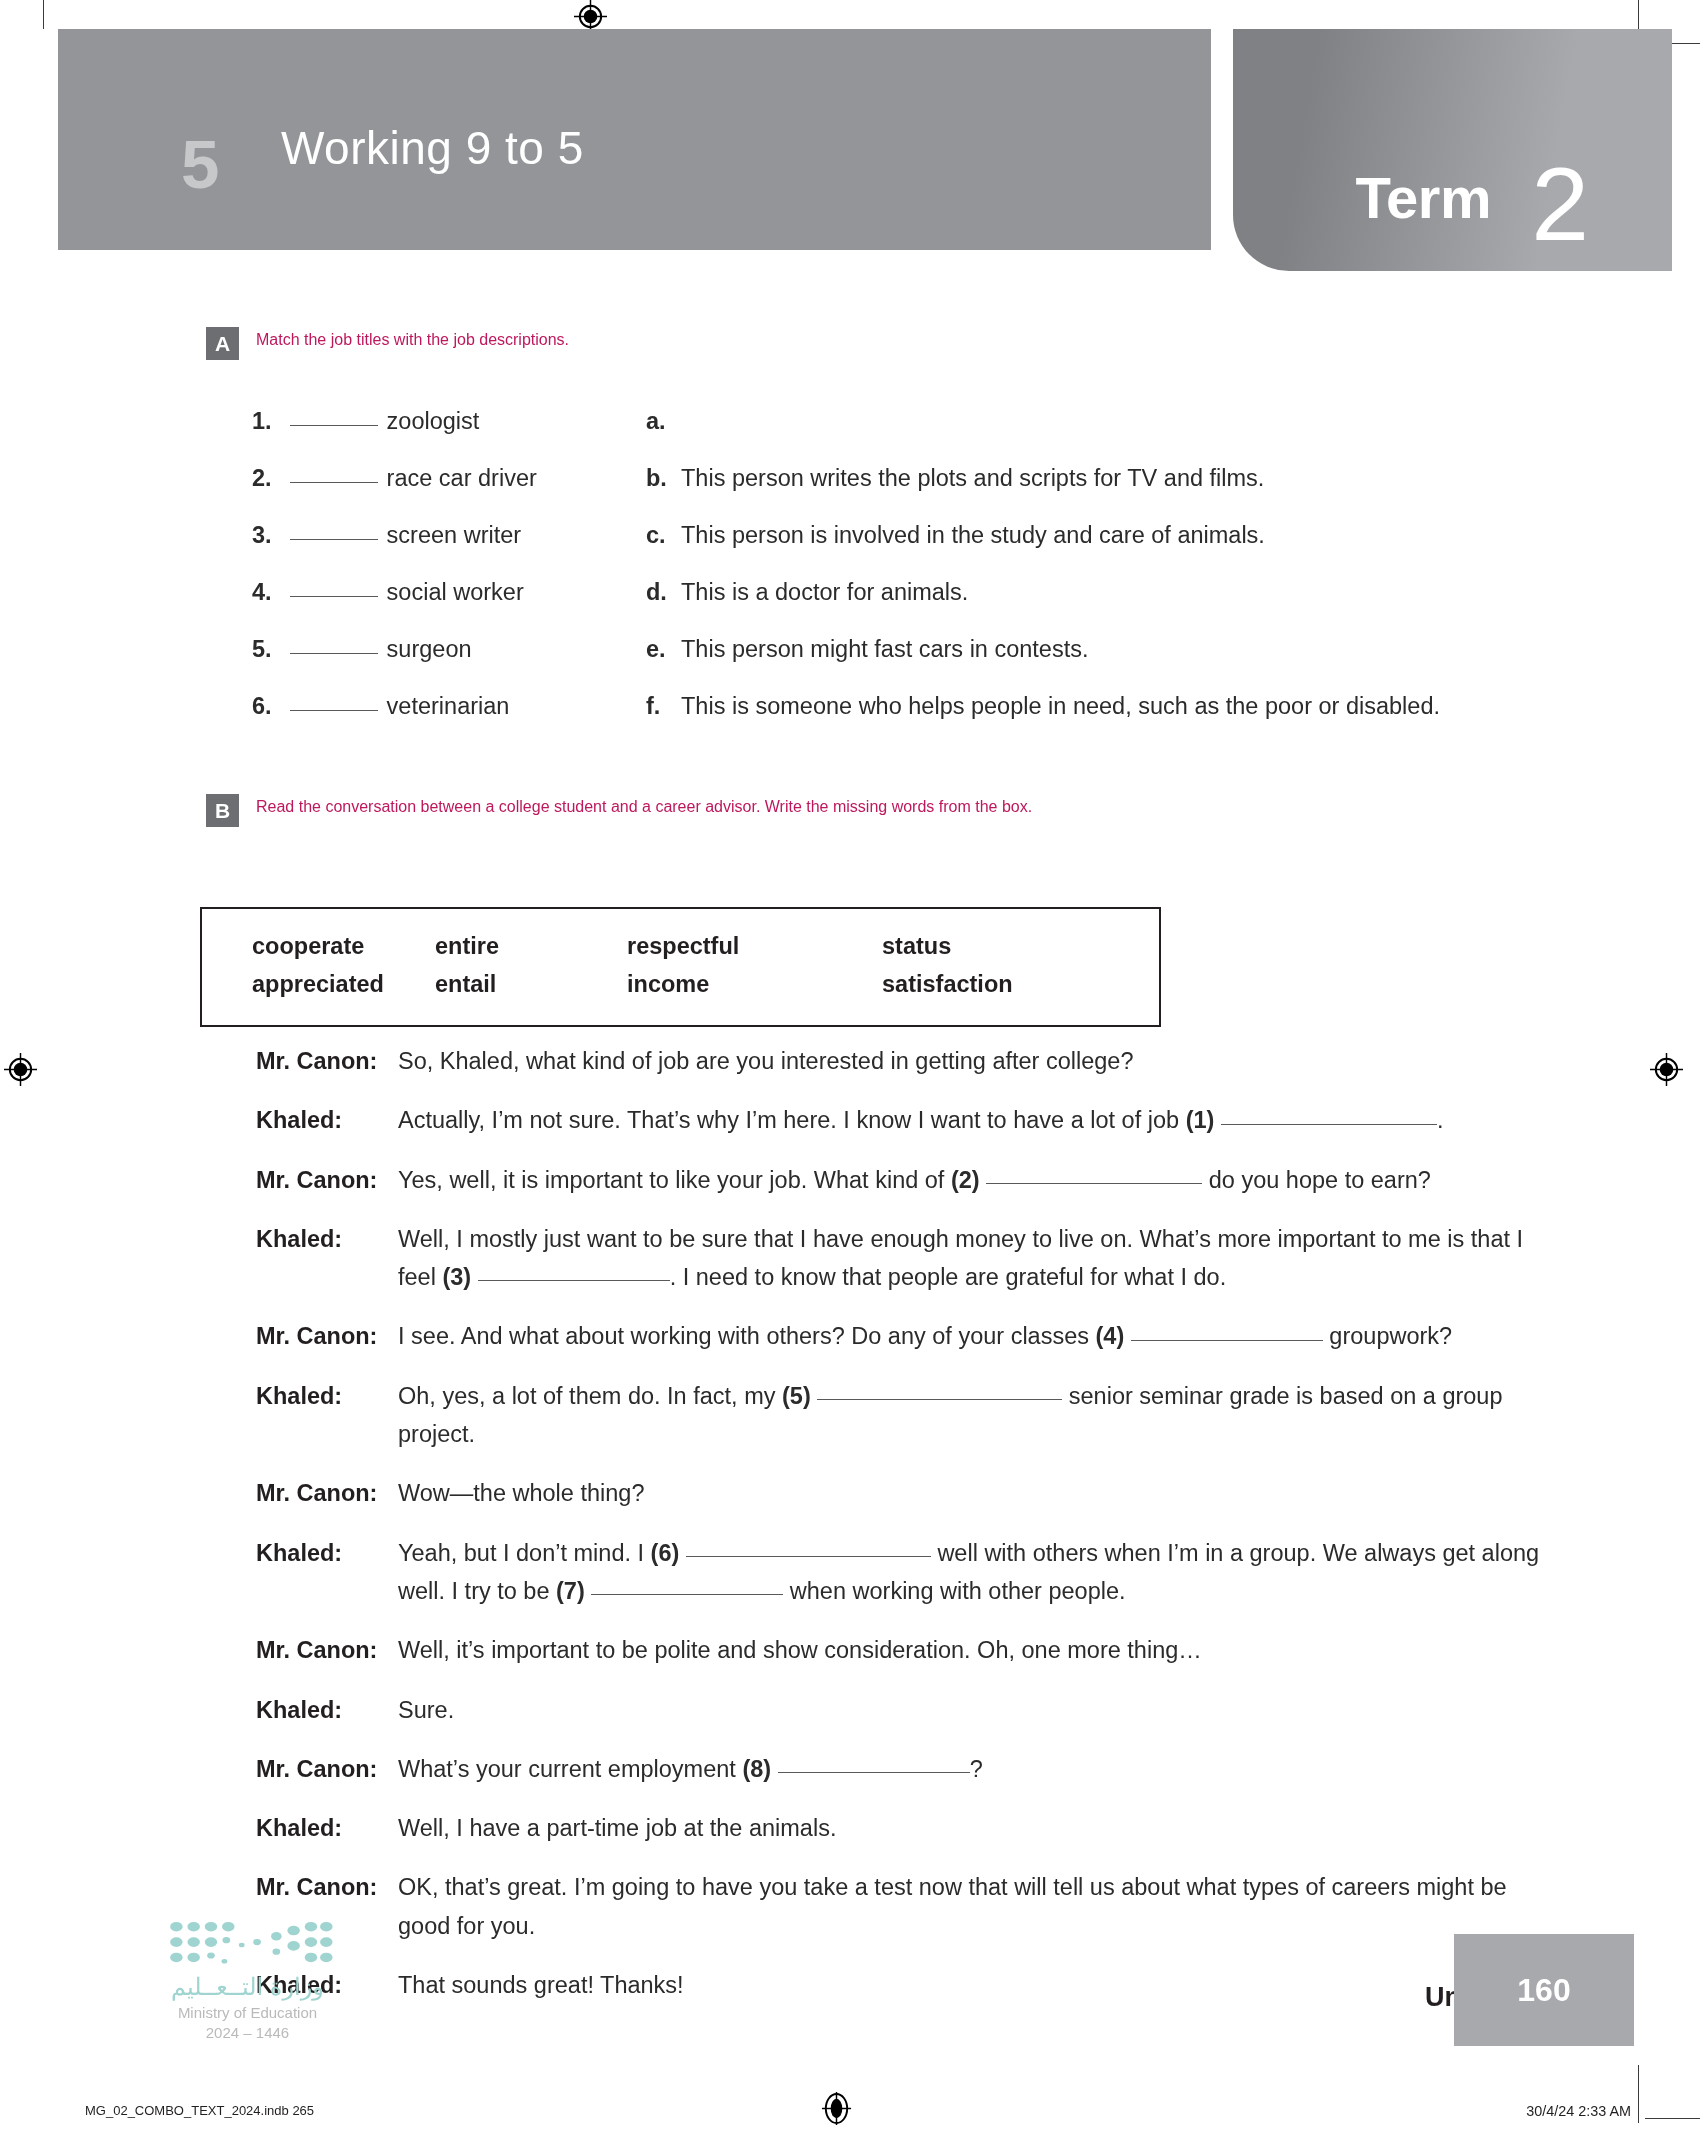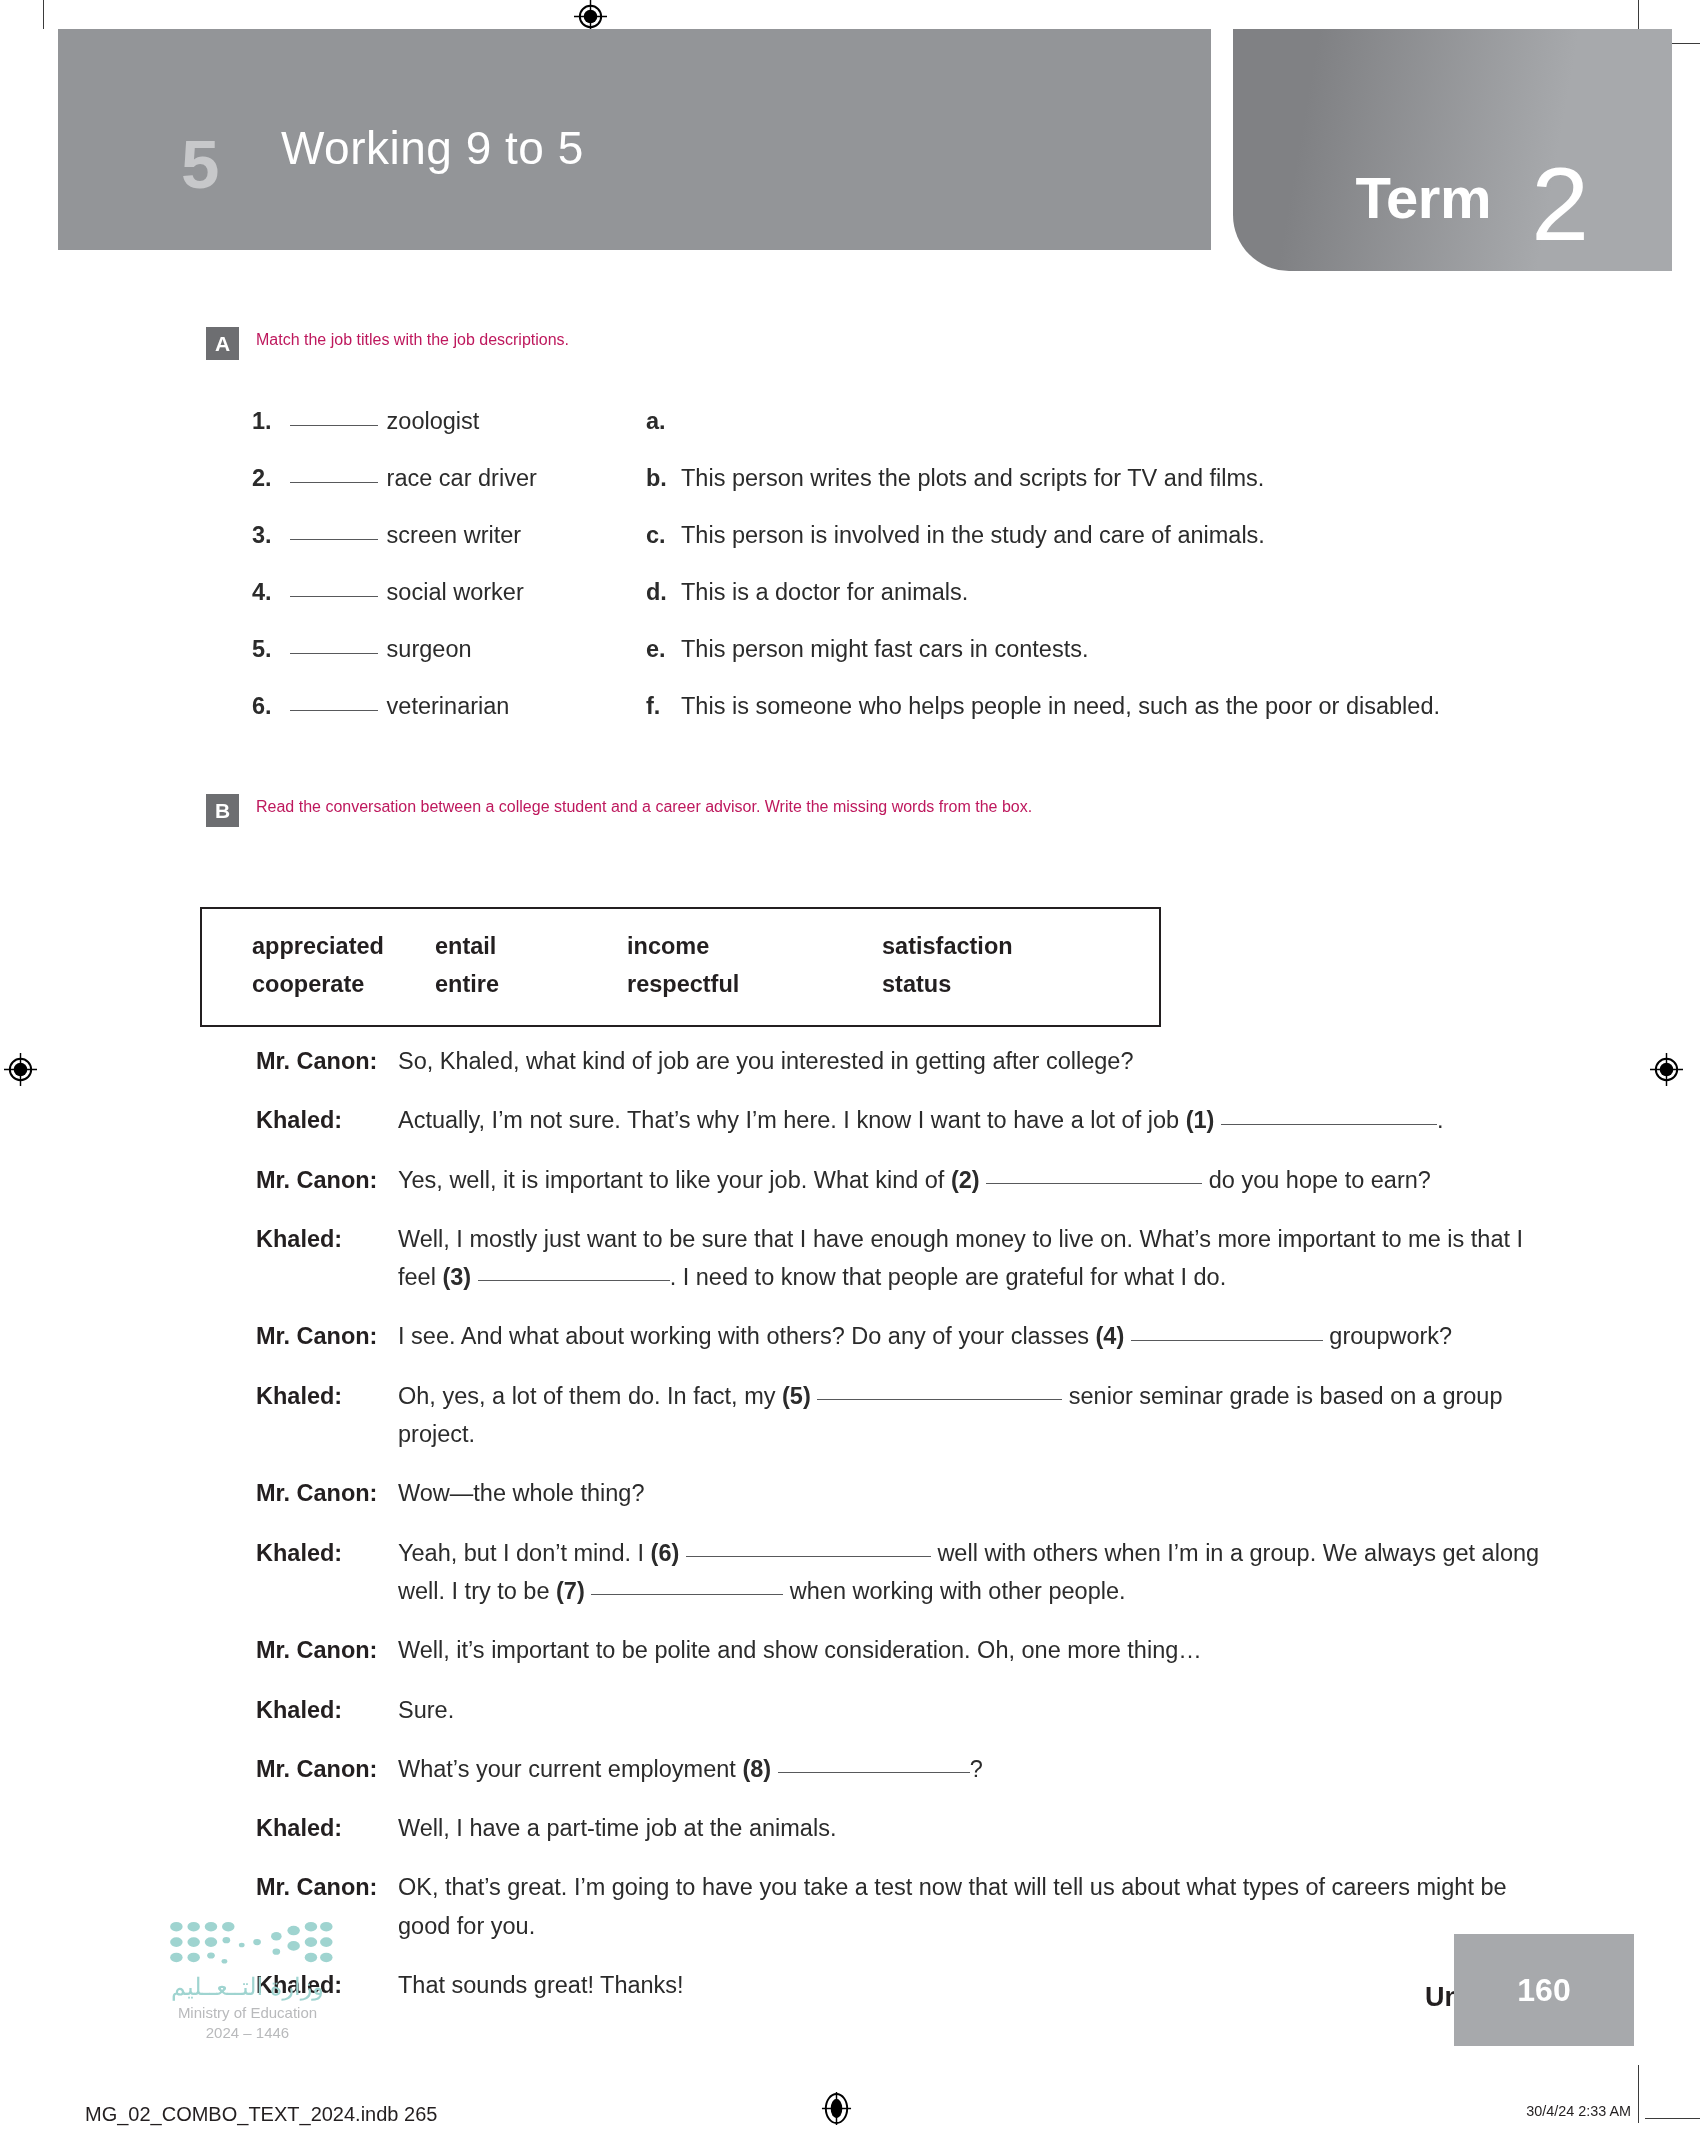--- a/index.html
+++ b/index.html
@@ -151,21 +151,21 @@
   .page-num-box {
     position: absolute; left: 1454px; top: 1934px;
     width: 180px; height: 112px;
     background: #a7a9ac;
     display: flex; align-items: center; justify-content: center;
     color: #ffffff; font-size: 32px; font-weight: 700;
   }
 
   .fileinfo {
     position: absolute; left: 85px; top: 2103px;
-    font-size: 20px; color: #231f20;
+    font-size: 13px; color: #231f20;
   }
   .timestamp {
     position: absolute; right: 69px; top: 2103px;
     font-size: 14.4px; color: #231f20;
   }
 </style>
 </head>
 <body>
 
 <div class="page">
@@ -277,30 +277,30 @@
         <span class="marker alpha">f.</span>
         <span>This is someone who helps people in need, such as the poor or disabled.</span>
       </div>
     </div>
 
   <div class="ex-letter" id="ex-b-letter">B</div>
   <div class="ex-instr" id="ex-b-instr">Read the conversation between a college student and a career advisor. Write the missing words from the box.</div>
 
   <div class="word-box">
     <div class="wb-row">
+      <span class="wb-c1">cooperate</span>
+      <span class="wb-c2">entire</span>
+      <span class="wb-c3">respectful</span>
+      <span class="wb-c4">status</span>
+    </div>
+    <div class="wb-row">
       <span class="wb-c1">appreciated</span>
       <span class="wb-c2">entail</span>
       <span class="wb-c3">income</span>
       <span class="wb-c4">satisfaction</span>
-    </div>
-    <div class="wb-row">
-      <span class="wb-c1">cooperate</span>
-      <span class="wb-c2">entire</span>
-      <span class="wb-c3">respectful</span>
-      <span class="wb-c4">status</span>
     </div>
   </div>
 
   <div class="dialogue">
       <div class="turn">
         <div class="speaker">Mr. Canon:</div>
         <div class="utterance">So, Khaled, what kind of job are you interested in getting after college?</div>
       </div>
       <div class="turn">
         <div class="speaker">Khaled:</div>

